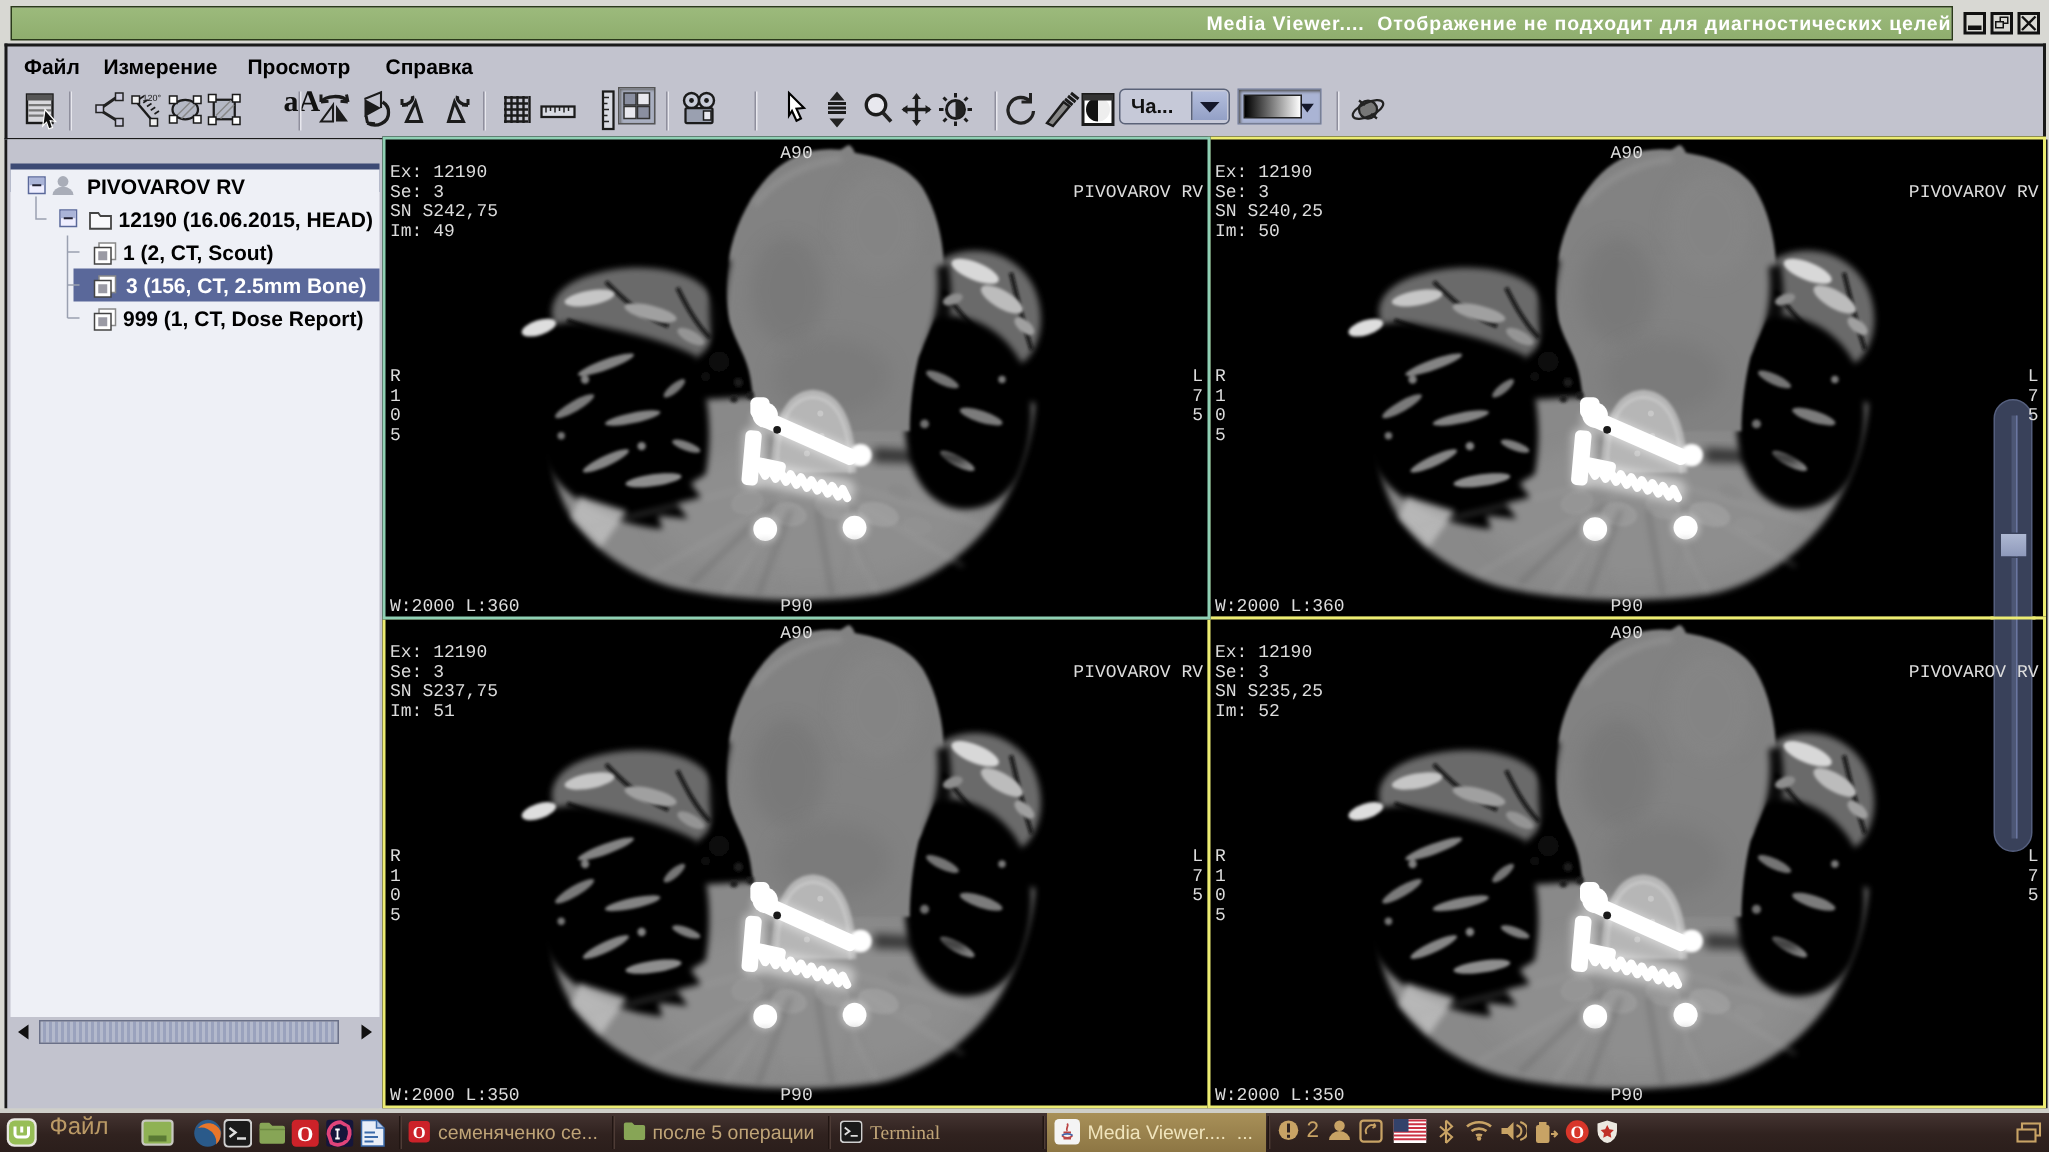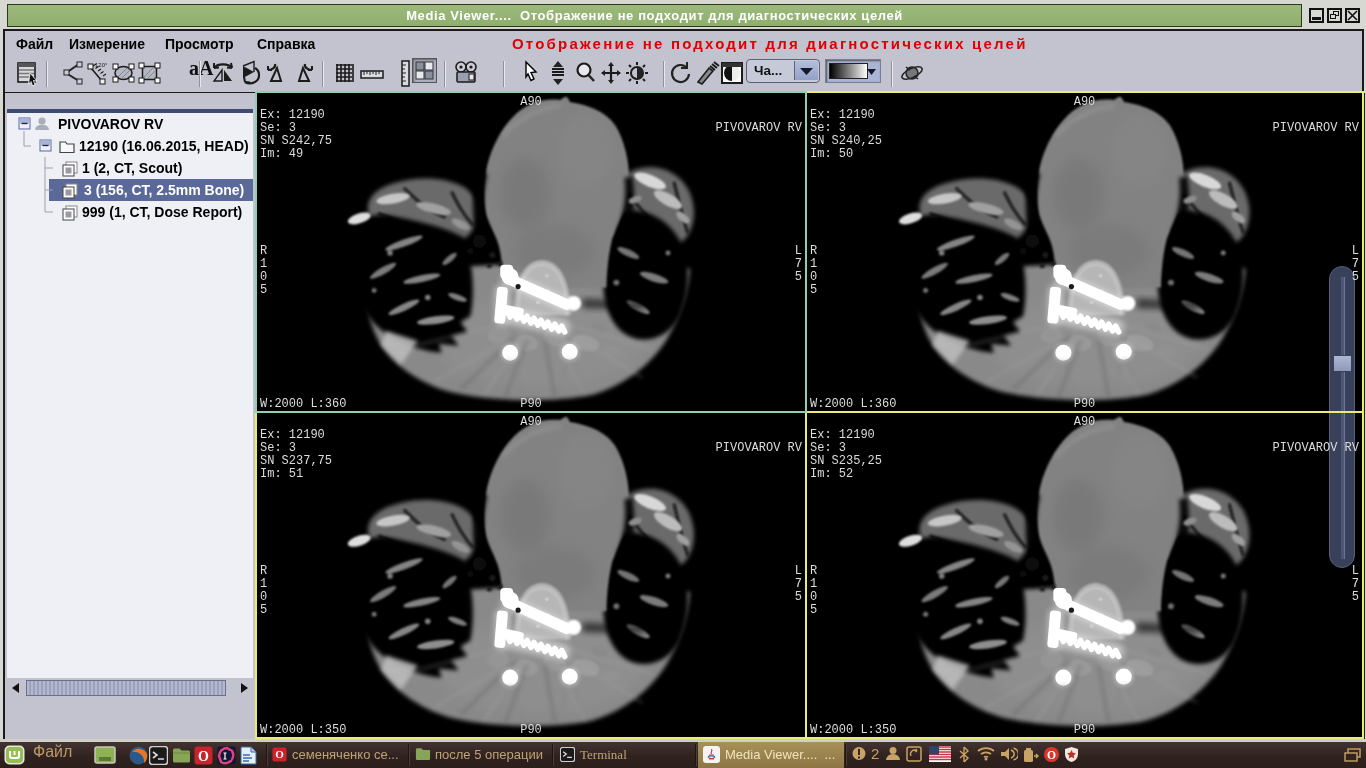--- a/index.html
+++ b/index.html
@@ -1,18 +1,18 @@
 <!DOCTYPE html>
 <html><head>
 <meta charset="utf-8">
 <style>
 *{margin:0;padding:0;box-sizing:border-box;}
 html,body{width:1366px;height:768px;overflow:hidden;}
 body{font-family:"Liberation Sans",sans-serif;background:#d8d8d3;position:relative;-webkit-font-smoothing:antialiased;}
-#titlegreen{left:7px;top:4px;width:1295px;height:23px;background:linear-gradient(#9cba7c,#8fae6e);border:1px solid #2a3a1a;color:#fff;font-weight:bold;font-size:13px;letter-spacing:0.6px;text-align:center;line-height:21px;position:absolute;}
+#titlegreen{left:7px;top:4px;width:1295px;height:23px;background:linear-gradient(#9cba7c,#8fae6e);border:1px solid #2a3a1a;color:#fff;font-weight:bold;font-size:13px;letter-spacing:0.6px;text-align:right;line-height:21px;position:absolute;}
 .winbtn{position:absolute;top:8px;width:15px;height:15px;border:2px solid #111;background:#d8d8d3;}
 #menubar{position:absolute;left:3px;top:29px;width:1361px;height:27px;background:#c2c3ce;border-top:2px solid #1a1a1a;border-left:2px solid #1a1a1a;border-right:2px solid #1a1a1a;color:#000;}
 .menuitem{position:absolute;font-weight:bold;font-size:14px;top:5px;}
 #warn{position:absolute;color:#e00000;font-weight:bold;font-size:15px;letter-spacing:2.2px;top:4px;left:507px;}
 #toolbar{position:absolute;left:3px;top:56px;width:1361px;height:37px;background:#c2c3ce;border-left:2px solid #1a1a1a;border-right:2px solid #1a1a1a;border-bottom:1px solid #1a1a1a;}
 .tsep{position:absolute;top:5px;width:2px;height:26px;border-left:1px solid #8f8f9d;border-right:1px solid #e8e8ee;}
 .ti{position:absolute;top:4px;}
 #contentbg{position:absolute;left:3px;top:93px;width:1362px;height:646px;background:#c2c3ce;border-left:2px solid #1a1a1a;border-right:2px solid #1a1a1a;}
 #leftpanel{position:absolute;left:5px;top:93px;width:248px;height:646px;background:#c2c3ce;}
 #lphead{position:absolute;left:2px;top:16px;width:246px;height:19px;background:#3c4a74;color:#aebce4;font-weight:bold;font-size:14px;text-align:center;line-height:19px;}
@@ -56,21 +56,20 @@
     <svg width="11" height="11" style="position:absolute;">
       <path d="M1,1 L10,10 M10,1 L1,10" stroke="#111" stroke-width="1.6"></path>
     </svg>
   </div>
 
 <div id="menubar">
   <div class="menuitem" style="left:11px;">Файл</div>
   <div class="menuitem" style="left:64px;">Измерение</div>
   <div class="menuitem" style="left:160px;">Просмотр</div>
   <div class="menuitem" style="left:252px;">Справка</div>
-  <div id="warn">Отображение не подходит для диагностических целей</div>
 </div>
 
 <div id="toolbar">
 <svg class="ti" style="left:11px;" width="26" height="28" viewBox="0 0 26 28">
  <rect x="2" y="3" width="17" height="19" fill="#d8d8dc" stroke="#1b1b1b" stroke-width="1.6"></rect>
  <rect x="2" y="3" width="17" height="4" fill="#555"></rect>
  <path d="M3,10 h15 M3,13.5 h15 M3,17 h15" stroke="#777" stroke-width="1.5"></path>
  <path d="M14,13 l7,8 -3.5,-0.5 1.5,4.5 -2.5,0.8 -1.5,-4.3 -2.5,2.5 Z" fill="#111" stroke="#fff" stroke-width="0.8"></path>
 </svg>
 

